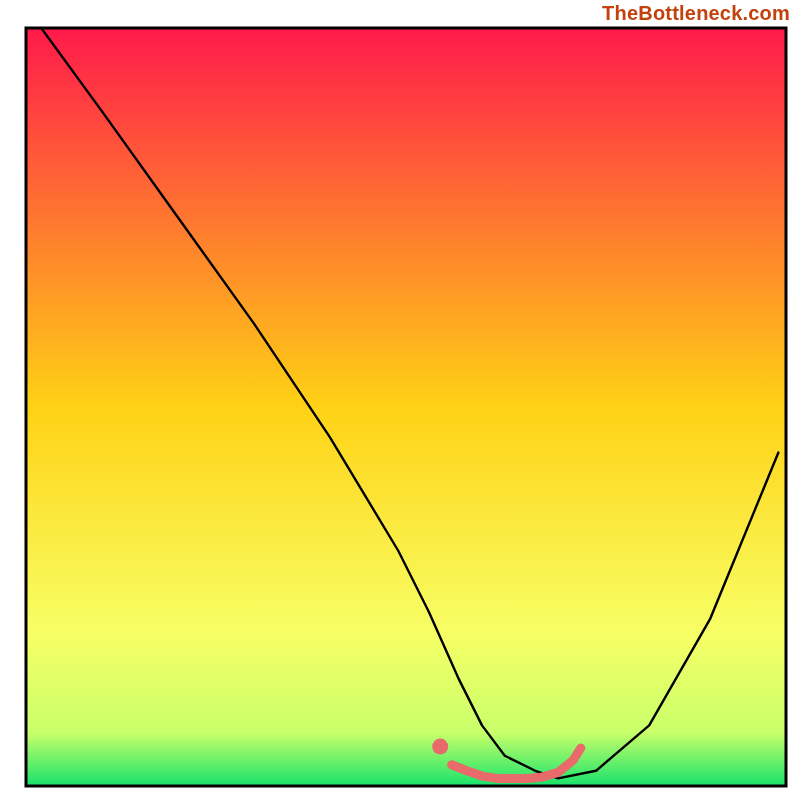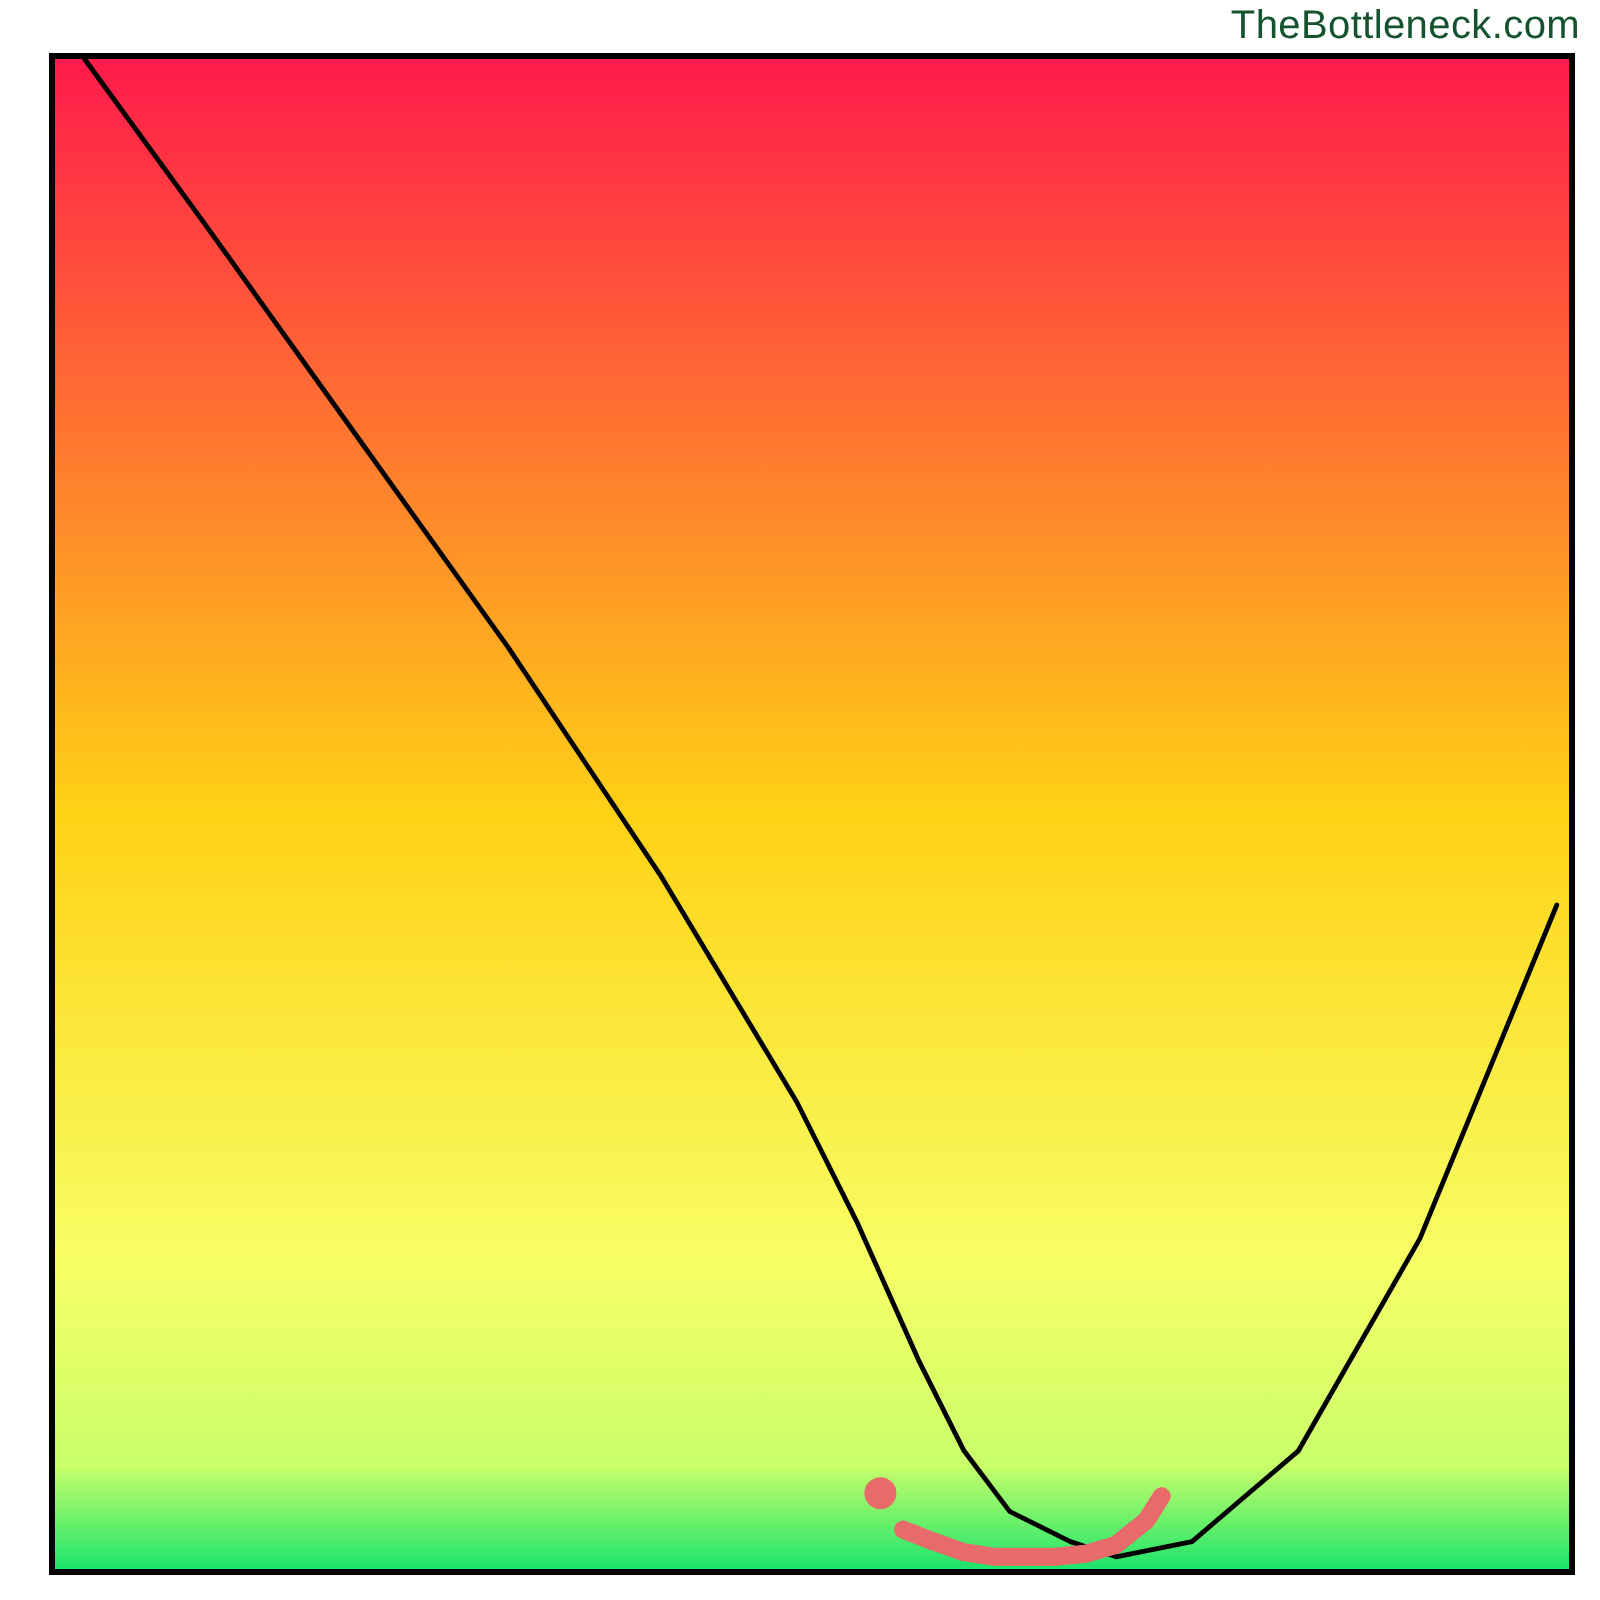--- a/index.html
+++ b/index.html
@@ -13,22 +13,22 @@
   .stage {
     position: relative;
     width: 800px;
     height: 800px;
   }
   .watermark {
     position: absolute;
     top: 2px;
     right: 10px;
     font-size: 20px;
-    font-weight: 400;
-    color: #14532d;
+    font-weight: 700;
+    color: #c2410c;
     letter-spacing: 0.2px;
   }
   svg.chart {
     position: absolute;
     left: 0;
     top: 0;
   }
 </style>
 </head>
 <body>

